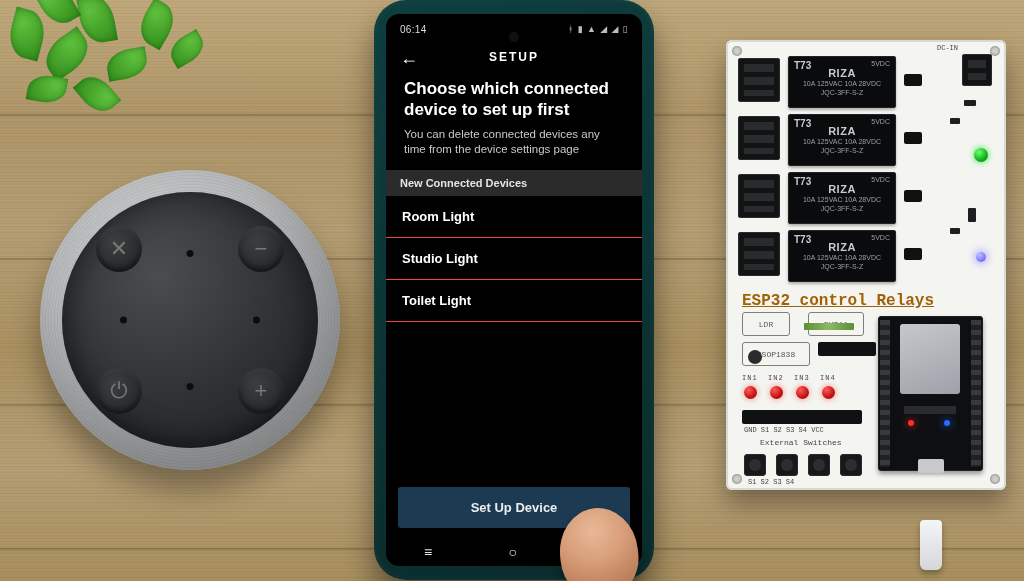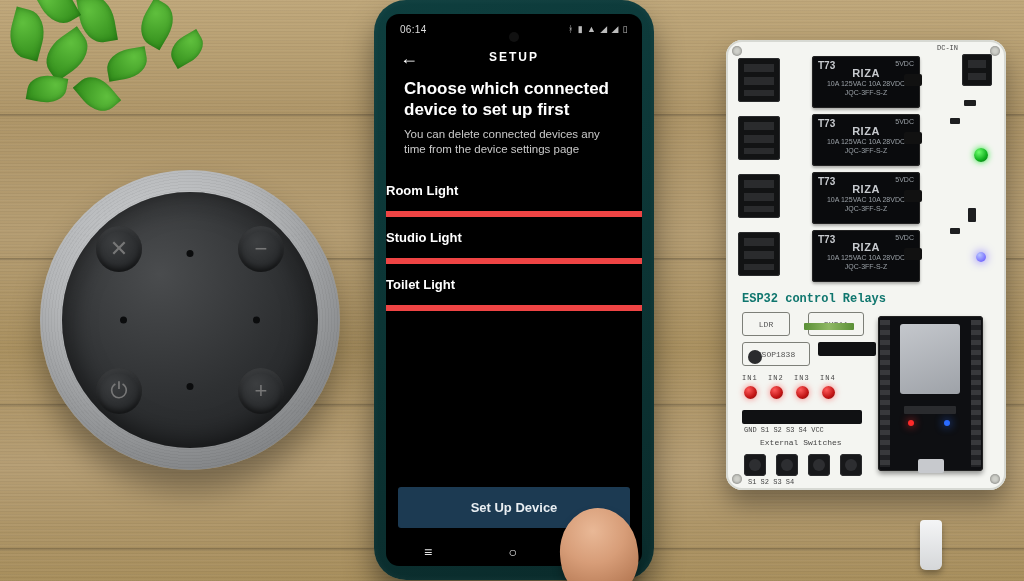--- a/index.html
+++ b/index.html
@@ -170,24 +170,24 @@
   }
   .section-header{
     background:#2b2b2b;
     font-size:11px;
     font-weight:600;
     padding:7px 14px;
     color:#e5e5e5;
   }
   .device-list{flex:1;}
   .device-item{
-    padding:13px 0;
+    padding:13px 16px;
     font-size:13px;
     font-weight:600;
-    border-bottom:6px solid #ef4444;
+    border-bottom:1px solid #ef4444;
   }
   .primary-btn{
     margin:0 12px 10px 12px;
     background:#1c3a52;
     text-align:center;
     padding:13px 0;
     font-size:13px;
     font-weight:600;
     border-radius:3px;
     color:#e9eef2;
@@ -211,54 +211,53 @@
     transform:rotate(-6deg);
     box-shadow: 0 6px 10px rgba(0,0,0,0.3);
   }
 
   
   .pcb {
     position:absolute;
     top:40px; left:726px;
     width:280px; height:450px;
     background:#f4f5f1;
-    border-radius:16px;
+    border-radius:6px;
     box-shadow: 0 14px 26px rgba(0,0,0,0.35), inset 0 0 0 2px #d7d9d3;
   }
   .pcb-hole{position:absolute;width:10px;height:10px;border-radius:50%;background:#cfd0ca;box-shadow:inset 0 0 3px rgba(0,0,0,.5);}
   .relay{
     position:absolute;
     width:108px;height:52px;
     background:#0a0b0d;
     border-radius:3px;
     box-shadow:inset 0 0 0 1px #222, 0 2px 3px rgba(0,0,0,.3);
     color:#9aa0a6;
     font-size:7px;
     display:flex;flex-direction:column;justify-content:center;align-items:center;
     line-height:1.2;
-    margin-left:24px;
   }
   .relay .big{font-size:11px;font-weight:700;color:#c7cace;letter-spacing:.5px;}
   .terminal{
     position:absolute;width:42px;height:44px;
     background:#121314;border-radius:3px;
     box-shadow:inset 0 0 0 1px #2a2b2d;
   }
   .terminal::before{
     content:"";
     position:absolute;left:6px;right:6px;top:6px;bottom:6px;
     background:repeating-linear-gradient(180deg,#2a2b2d 0 8px, transparent 8px 13px);
   }
   .header-pin{
     position:absolute;background:#101113;border-radius:2px;
   }
   .green-led{position:absolute;width:14px;height:14px;border-radius:50%;background:radial-gradient(circle at 35% 30%,#6dff6d,#0fae1e 60%,#066c10);box-shadow:0 0 6px #28e838;}
   .blue-led{position:absolute;width:10px;height:10px;border-radius:50%;background:radial-gradient(circle at 35% 30%,#b7c4ff,#5e4bff);box-shadow:0 0 10px #7b6bff;}
   .red-led{position:absolute;width:13px;height:13px;border-radius:50%;background:radial-gradient(circle at 35% 30%,#ff5a5a,#c11414 60%,#7a0a0a);box-shadow:0 0 6px rgba(255,50,50,.6);}
-  .pcb-label{position:absolute;font-family:"Courier New",monospace;font-size:12px;font-weight:700;color:#0f766e;white-space:nowrap;}
+  .pcb-label{position:absolute;font-family:"Courier New",monospace;font-size:16px;font-weight:700;color:#a16207;white-space:nowrap;text-decoration:underline;}
   .pcb-small{position:absolute;font-family:"Courier New",monospace;font-size:7px;color:#444;white-space:nowrap;}
 
   .silkbox{
     position:absolute;border:1px solid #7d7f78;border-radius:3px;
     font-family:"Courier New",monospace;font-size:8px;color:#555;
     display:flex;align-items:center;justify-content:center;
   }
 
   .esp32{
     position:absolute;
@@ -350,20 +349,21 @@
     </div>
 
     <div class="app-header">
       <span class="back-arrow">←</span>
       <span>SETUP</span>
     </div>
 
     <div class="setup-title">Choose which connected device to set up first</div>
     <div class="setup-sub">You can delete connected devices any time from the device settings page</div>
 
+    <div class="section-header">New Connected Devices</div>
 
     <div class="device-list">
       <div class="device-item">Room Light</div>
       <div class="device-item">Studio Light</div>
       <div class="device-item">Toilet Light</div>
     </div>
 
     <div class="primary-btn">Set Up Device</div>
 
     <div class="nav-bar">

